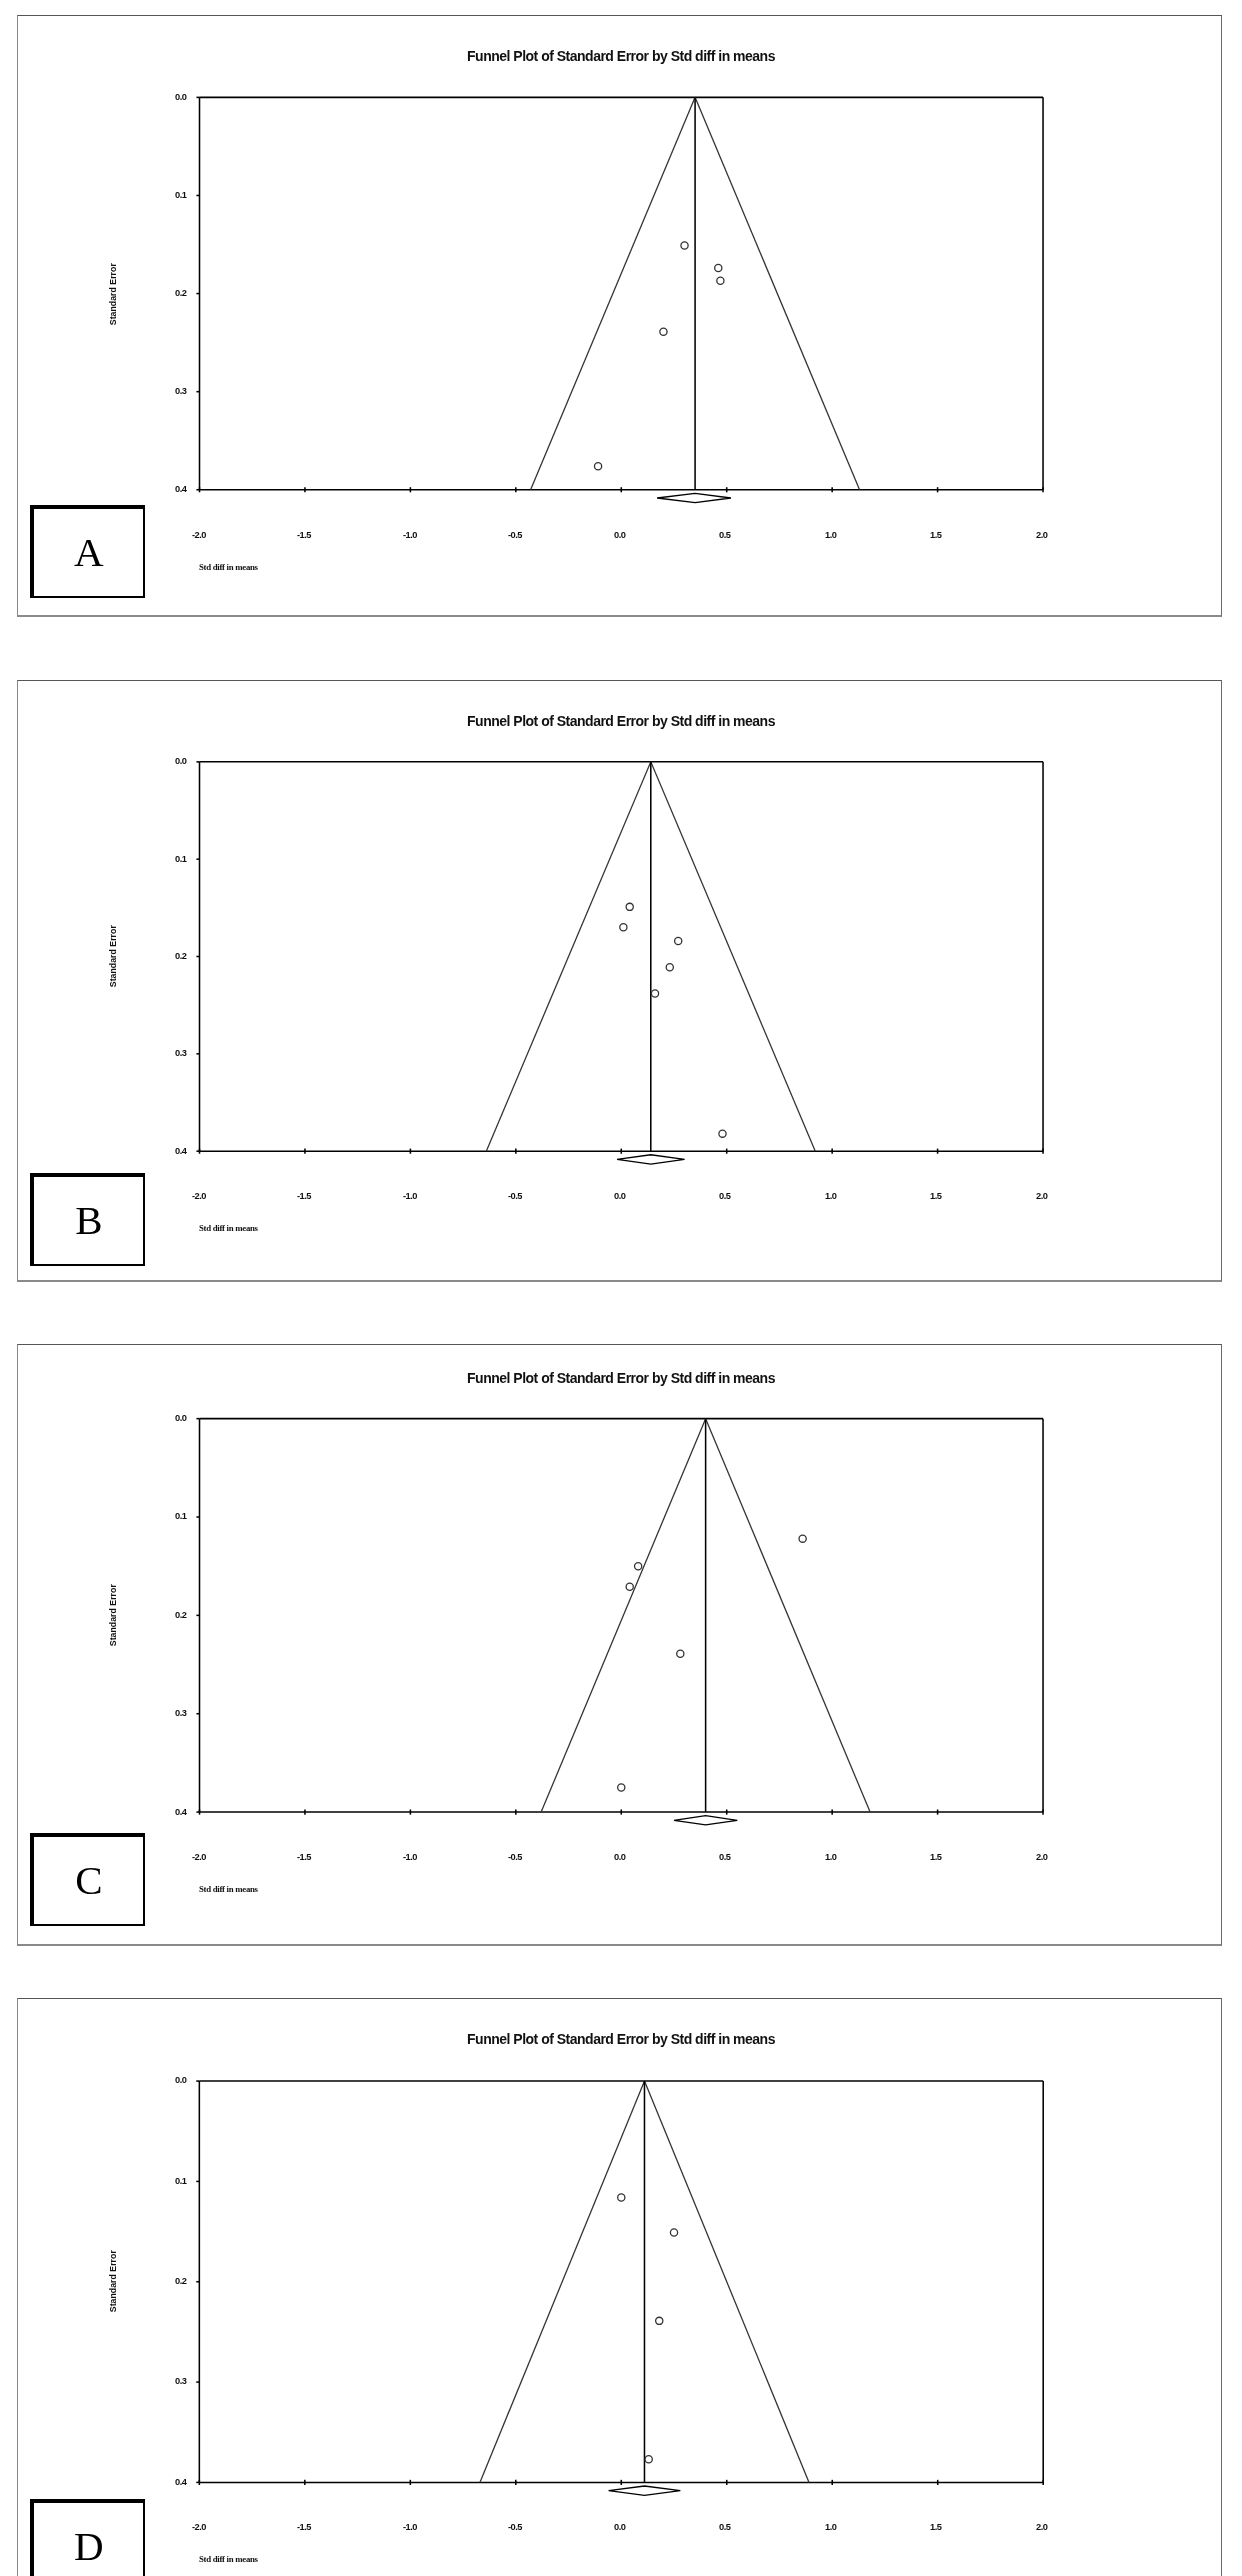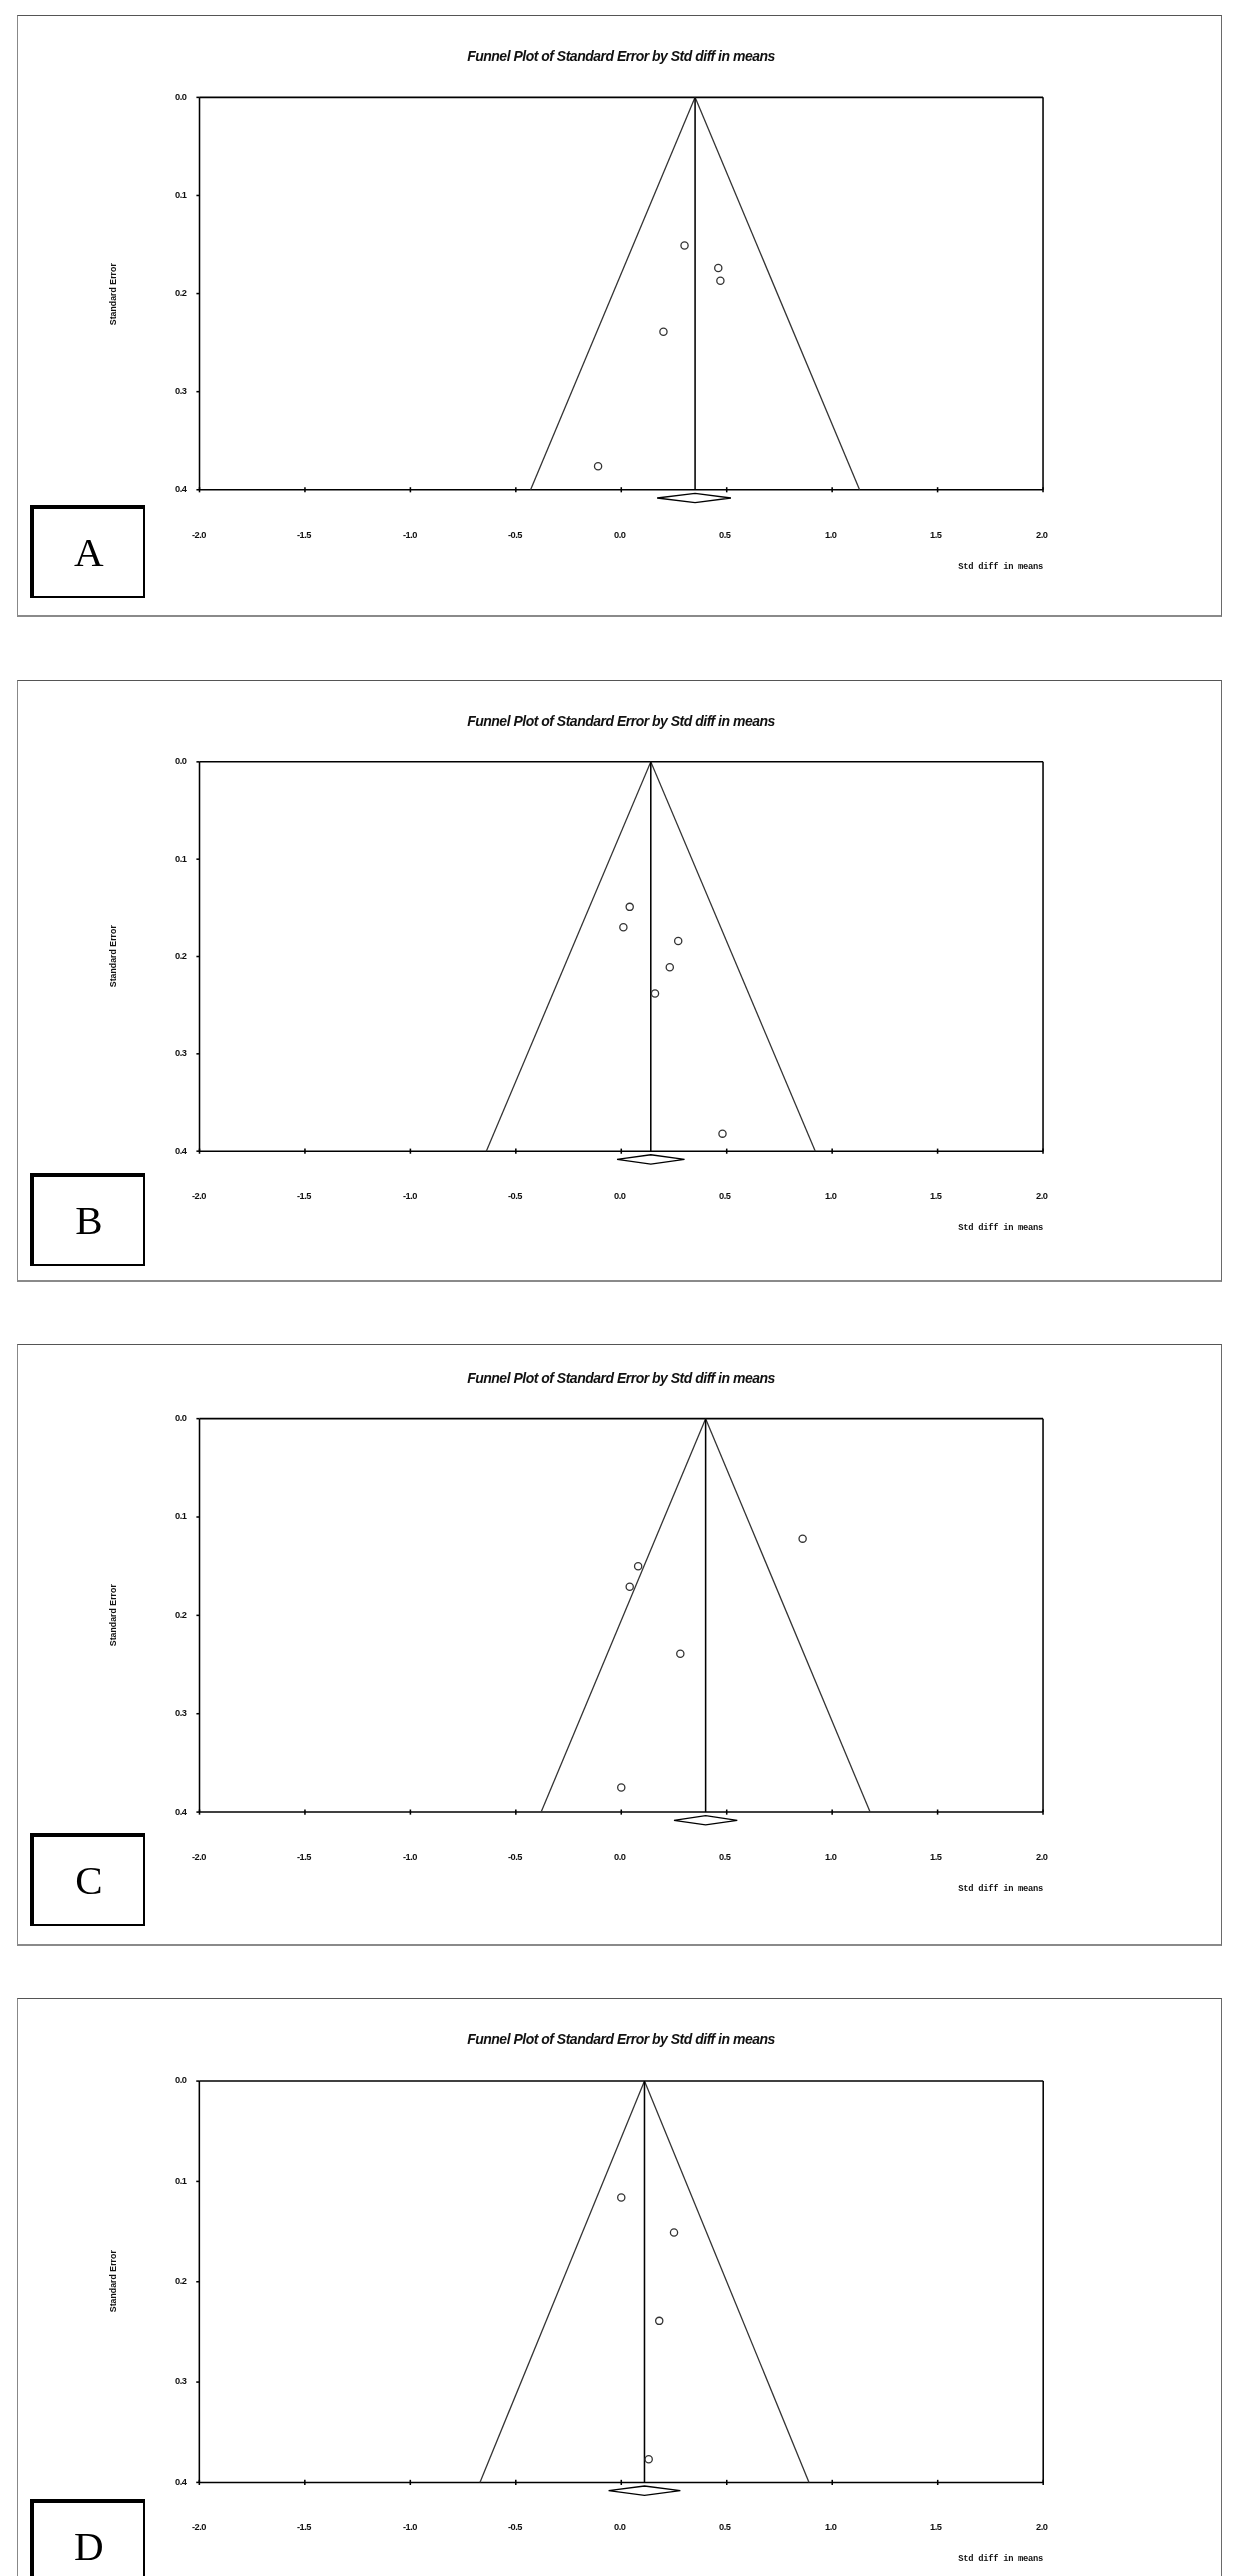--- a/index.html
+++ b/index.html
@@ -7,25 +7,25 @@
   .panel {
     position: absolute; left: 17px; width: 1205px; height: 602px;
     border-top: 1.5px solid #555555; border-left: 1px solid #888888;
     border-right: 1.5px solid #6a6a6a; border-bottom: 2.1px solid #8a8a8a;
     box-sizing: border-box; background: #ffffff;
   }
   .panel svg.plot { position: absolute; left: 0; top: 0; overflow: visible; }
   .title {
     position: absolute; left: 181px; width: 844px; text-align: center;
     font-family: "Liberation Sans", sans-serif; font-weight: bold; font-size: 14px;
-    letter-spacing: -0.5px; color: #111111; white-space: nowrap; font-style: italic;
+    letter-spacing: -0.5px; color: #111111; white-space: nowrap;
   }
   .xlabel {
-    position: absolute; left: 181px; width: 844px; text-align: right;
-    font-family: Liberation Mono, monospace; font-weight: bold; font-size: 8.8px;
+    position: absolute; left: 181px; width: 844px; text-align: left;
+    font-family: Liberation Serif, serif; font-weight: bold; font-size: 8.8px;
     letter-spacing: -0.3px; color: #111111;
   }
   .ylabel {
     position: absolute; width: 206px; height: 12.4px; text-align: center;
     font-family: "Liberation Sans", sans-serif; font-weight: bold; font-size: 8.8px;
     color: #111111; transform: rotate(-90deg); transform-origin: center center;
   }
   .tick-label {
     position: absolute; font-family: "Liberation Sans", sans-serif; font-weight: bold;
     font-size: 9.3px; letter-spacing: -0.5px; color: #111111; white-space: nowrap;

